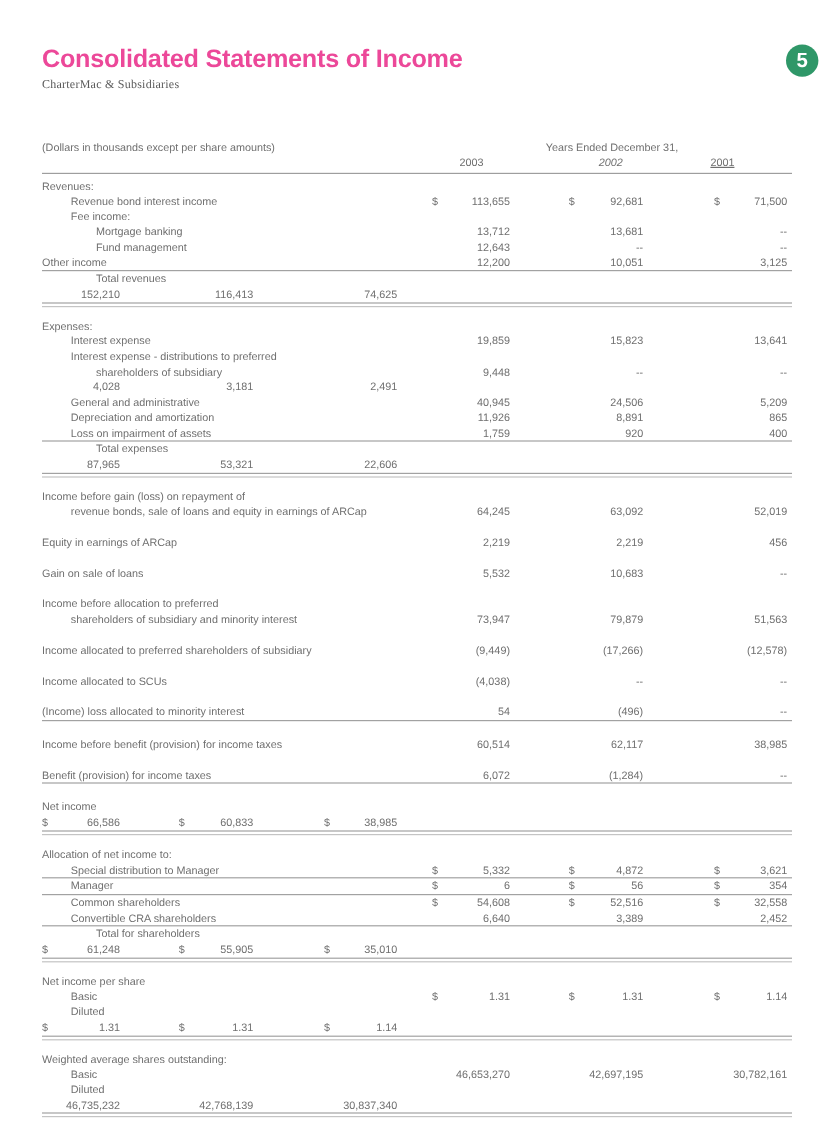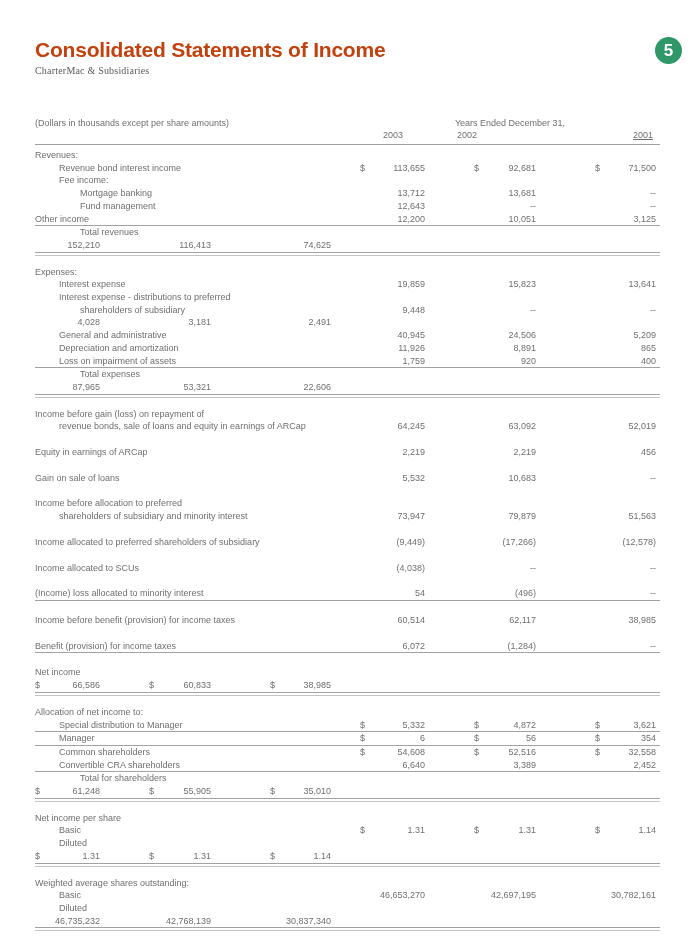--- a/index.html
+++ b/index.html
@@ -2,21 +2,21 @@
 <html><head>
 <meta charset="utf-8">
 <style>
   html,body{margin:0;padding:0;}
   body{
     width:696px;height:943px;background:#ffffff;position:relative;
     font-family:"Liberation Sans",sans-serif;
     -webkit-font-smoothing:antialiased;
   }
   .header{position:absolute;left:35px;top:38px;right:14px;}
-  .title{font-size:21px;font-weight:bold;color:#c2410c;letter-spacing:-0.2px;line-height:24px;}
+  .title{font-size:21px;font-weight:bold;color:#ec4899;letter-spacing:-0.2px;line-height:24px;}
   .subtitle{font-family:"Liberation Serif",serif;font-size:10px;color:#5a5a5a;margin-top:3px;letter-spacing:0.2px;}
   .badge{
     position:absolute;right:0;top:-1px;width:27px;height:27px;border-radius:50%;
     background:#2f9768;color:#ffffff;display:flex;align-items:center;justify-content:center;
     font-size:17px;font-weight:bold;
   }
   .table{position:absolute;left:35px;top:118px;width:625px;font-size:9px;color:#6f6f6f;}
   .hrow{display:flex;line-height:11px;align-items:baseline;}
   .units{flex:1;}
   .period{width:300px;text-align:center;flex:none;}
@@ -32,22 +32,22 @@
   .i1{padding-left:24px;}
   .i2{padding-left:45px;}
   .cols{display:flex;width:296px;flex:none;padding-right:4px;}
   .c{display:flex;justify-content:space-between;align-items:baseline;}
   .c0{width:65px;}
   .c1{width:62px;margin-left:49px;}
   .c2{width:61px;margin-left:59px;}
   .dollar{text-align:left;}
   .val{text-align:right;flex:1;white-space:nowrap;}
   .ycell0{width:65px;text-align:right;padding-right:5px;}
-  .ycell1{width:62px;margin-left:49px;text-align:left;padding-right:14px;}
-  .ycell2{width:61px;margin-left:59px;text-align:right;padding-right:7px;text-decoration:underline;}
+  .ycell1{width:62px;margin-left:49px;text-align:right;padding-right:14px;font-style:italic;}
+  .ycell2{width:61px;margin-left:59px;text-align:left;padding-right:7px;text-decoration:underline;}
   .footnote{margin-top:14px;color:#6f6f6f;}
 </style>
 </head>
 <body>
 
 <div class="header">
   <div class="title">Consolidated Statements of Income</div>
   <div class="subtitle">CharterMac &amp; Subsidiaries</div>
   <div class="badge">
     <span>5</span>

